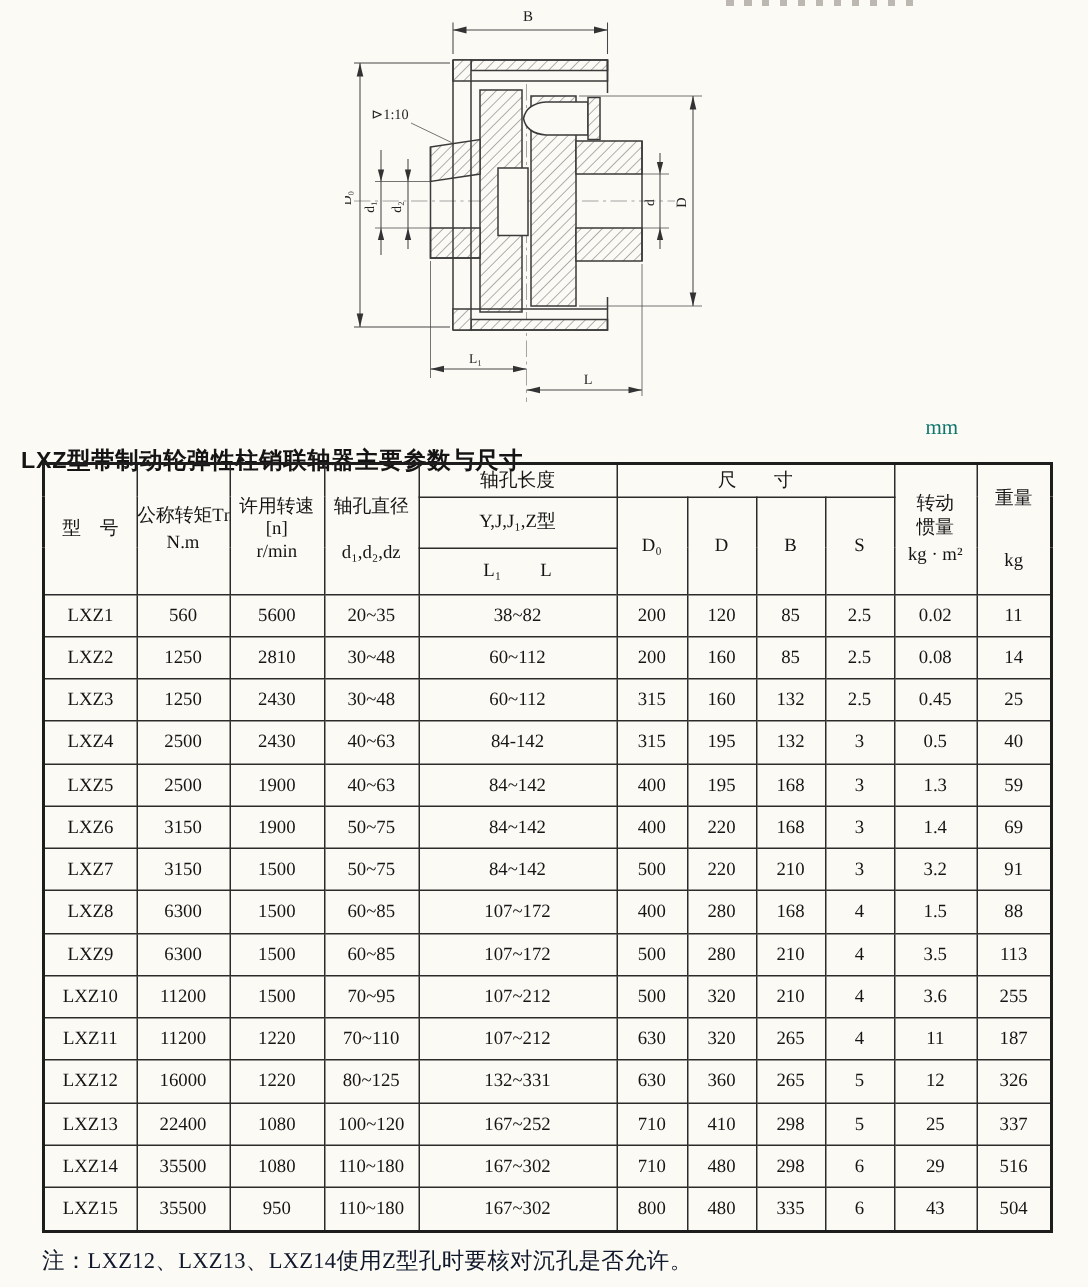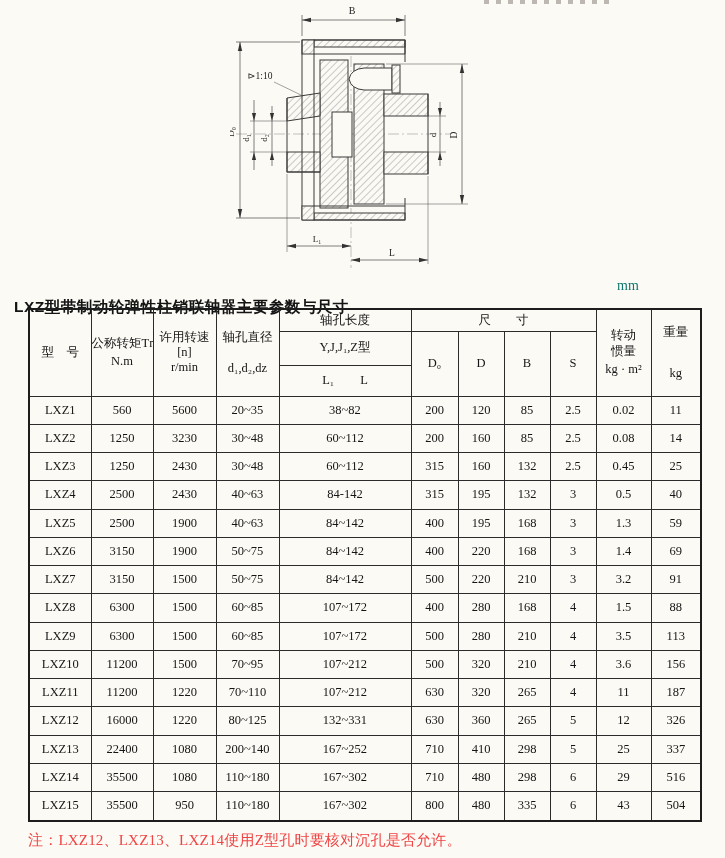--- a/index.html
+++ b/index.html
@@ -40,21 +40,21 @@
     overflow:hidden;white-space:nowrap;
   }
   .hrow1{height:22px;}
   .hrow2{height:34px;}
   .hrow3{height:31px;}
   .gap-sm{margin-top:3px;}
   .gap-md{margin-top:26px;}
   .gap-lg{margin-top:16px;}
   .l1l-cell{display:flex;justify-content:center;gap:26px;}
   
-  .note{position:absolute;left:28px;top:831px;font-size:15px;color:#ef4444;letter-spacing:.2px;}
+  .note{position:absolute;left:28px;top:831px;font-size:15px;color:#0f172a;letter-spacing:.2px;}
 </style>
 </head>
 <body>
 
 <div class="top-artifact"></div>
 
 <svg class="drawing" viewBox="230 0 280 270" width="280" height="270" xmlns="http://www.w3.org/2000/svg">
   <defs>
     <pattern id="hatch" width="5" height="5" patternUnits="userSpaceOnUse" patternTransform="rotate(45)">
       <rect width="5" height="5" fill="#fcfaf5"></rect>
@@ -220,21 +220,21 @@
         <td>120</td>
         <td>85</td>
         <td>2.5</td>
         <td>0.02</td>
         <td>11</td>
       </tr>
 
       <tr>
         <td>LXZ2</td>
         <td>1250</td>
-        <td>3230</td>
+        <td>2810</td>
         <td>30~48</td>
         <td>60~112</td>
         <td>200</td>
         <td>160</td>
         <td>85</td>
         <td>2.5</td>
         <td>0.08</td>
         <td>14</td>
       </tr>
 
@@ -340,21 +340,21 @@
         <td>LXZ10</td>
         <td>11200</td>
         <td>1500</td>
         <td>70~95</td>
         <td>107~212</td>
         <td>500</td>
         <td>320</td>
         <td>210</td>
         <td>4</td>
         <td>3.6</td>
-        <td>156</td>
+        <td>255</td>
       </tr>
 
       <tr>
         <td>LXZ11</td>
         <td>11200</td>
         <td>1220</td>
         <td>70~110</td>
         <td>107~212</td>
         <td>630</td>
         <td>320</td>
@@ -375,21 +375,21 @@
         <td>265</td>
         <td>5</td>
         <td>12</td>
         <td>326</td>
       </tr>
 
       <tr>
         <td>LXZ13</td>
         <td>22400</td>
         <td>1080</td>
-        <td>200~140</td>
+        <td>100~120</td>
         <td>167~252</td>
         <td>710</td>
         <td>410</td>
         <td>298</td>
         <td>5</td>
         <td>25</td>
         <td>337</td>
       </tr>
 
       <tr>

